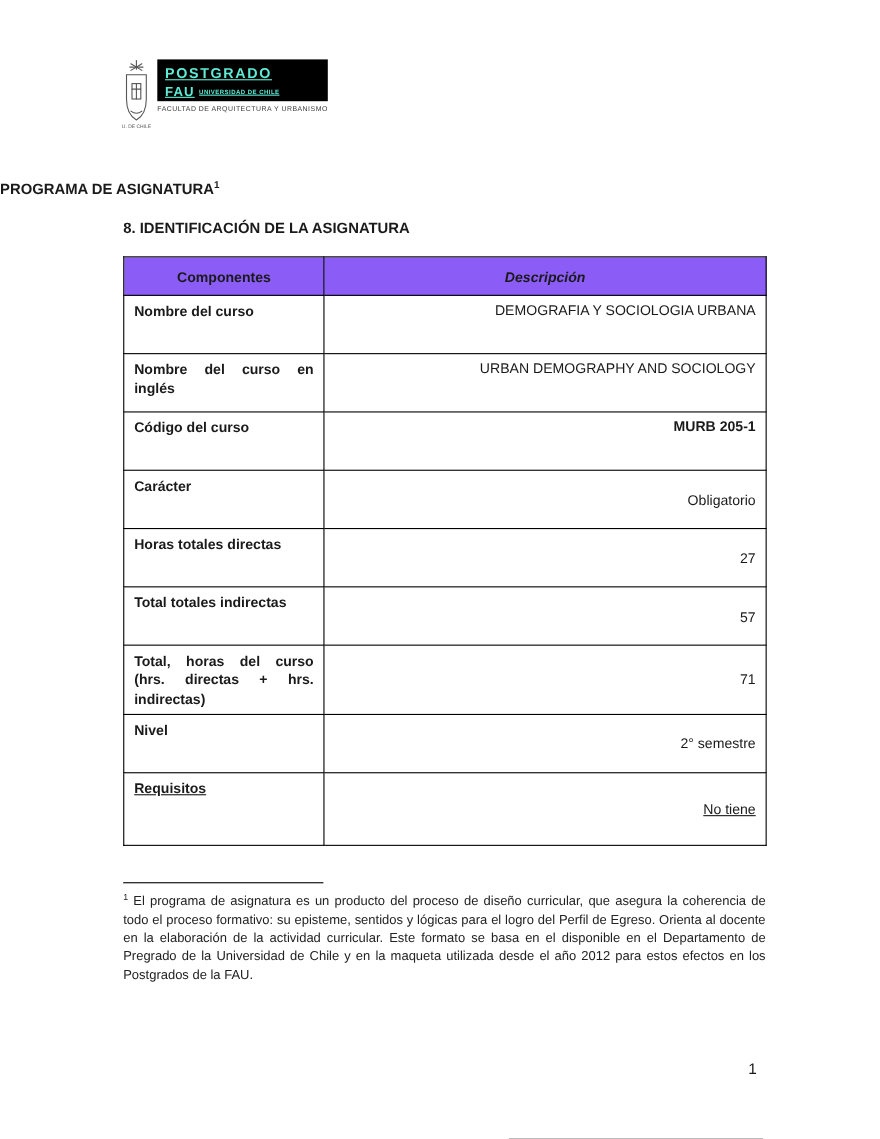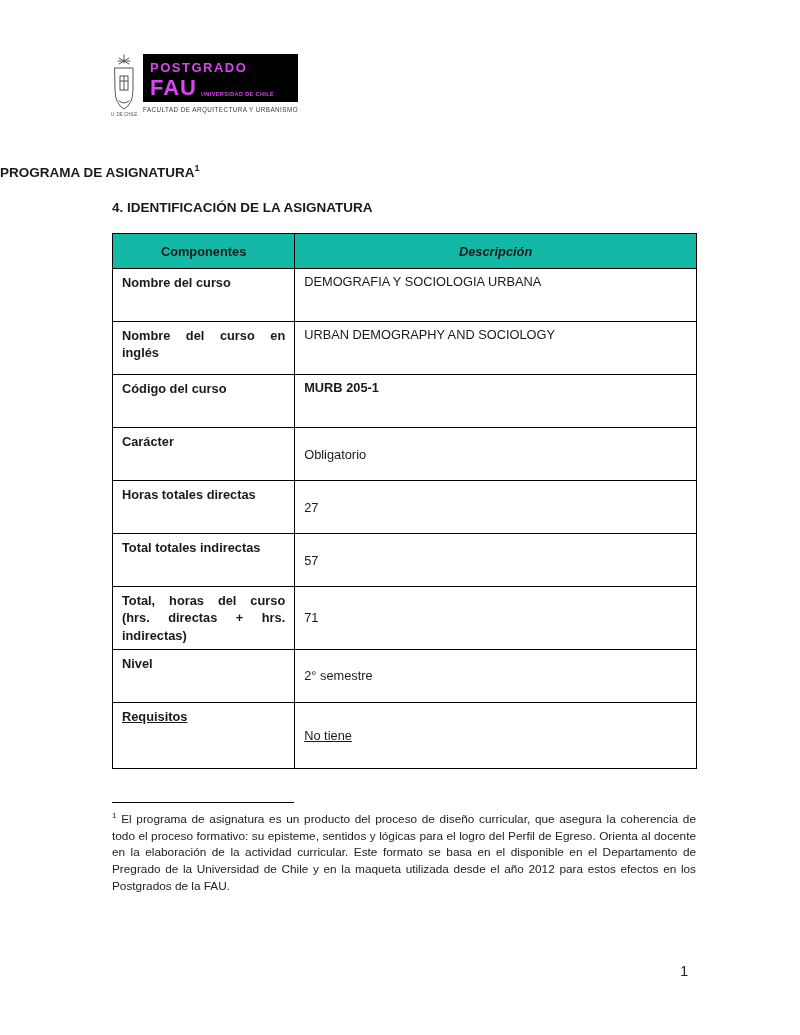--- a/index.html
+++ b/index.html
@@ -10,42 +10,42 @@
     background:#ffffff;
     font-family:"Liberation Sans", sans-serif;
     color:#1a1a1a;
     overflow:hidden;
   }
 
   
   .logo { position:absolute; top:54px; left:110px; display:flex; align-items:flex-start; gap:5px; }
   .crest { flex:0 0 auto; }
   .logo-text-block { display:flex; flex-direction:column; }
-  .logo-box { background:#000; color:#d946ef; padding:4px 6px 3px 7px; display:inline-block; }
+  .logo-box { background:#000; color:#5eead4; padding:4px 6px 3px 7px; display:inline-block;text-decoration:underline; }
   .logo-line1 { font-size:13px; font-weight:bold; letter-spacing:1.5px; line-height:1.05; }
   .logo-line2 { display:flex; align-items:flex-end; gap:4px; line-height:1; margin-top:1px; }
-  .logo-fau { font-size:22px; font-weight:bold; letter-spacing:1px; }
+  .logo-fau { font-size:12px; font-weight:bold; letter-spacing:1px; }
   .logo-uni { font-size:5.5px; font-weight:bold; letter-spacing:0.4px; padding-bottom:2px; white-space:nowrap; }
   .logo-fac { font-size:6.3px; color:#3a3a3a; letter-spacing:0.45px; margin-top:4px; white-space:nowrap; }
 
   
   .doc-title { position:absolute; top:163px; left:0; width:100%; font-weight:bold; font-size:13.5px; }
   .doc-title sup { font-size:9px; }
   .section-heading { position:absolute; top:200px; left:112px; font-weight:bold; font-size:13.5px; }
 
   
   .table-wrap { position:absolute; top:233px; left:112px; width:585px; }
   table.ident { border-collapse:collapse; width:100%; table-layout:fixed; }
   table.ident col.c1 { width:31.2%; }
   table.ident col.c2 { width:68.8%; }
   table.ident th, table.ident td { border:1px solid #000; padding:5px 9px; font-size:12.8px; }
-  table.ident thead th { background:#14b8a6; text-align:center; font-weight:bold; height:24px; vertical-align:middle; }
+  table.ident thead th { background:#8b5cf6; text-align:center; font-weight:bold; height:24px; vertical-align:middle; }
   table.ident thead th:nth-child(2) { font-style:italic;text-align:center; }
   td.label-cell { vertical-align:top; font-weight:bold; text-align:justify; line-height:1.35; }
-  td.value-cell { text-align:left; }
+  td.value-cell { text-align:right; }
   td.value-cell.v-top { vertical-align:top; }
   td.value-cell.v-center { vertical-align:middle; }
   td.value-cell.bold { font-weight:bold; }
   tr.data-row { height:53px; }
   tr.data-row:last-child { height:66px;text-decoration:underline; }
 
   
   .footnote { position:absolute; top:802px; left:112px; width:584px; }
   .footnote-rule { width:182px; border-top:1.4px solid #000; margin-bottom:7px; }
   .footnote-text { font-size:11.8px; line-height:1.42; text-align:justify; color:#222; }
@@ -85,21 +85,21 @@
         </span>
       </span>
       <span class="logo-fac">FACULTAD DE ARQUITECTURA Y URBANISMO</span>
     </span>
   </div>
 
   <div class="doc-title">
     <span>PROGRAMA DE ASIGNATURA</span><sup>1</sup>
   </div>
 
-  <div class="section-heading">4. IDENTIFICACIÓN DE LA ASIGNATURA</div>
+  <div class="section-heading">8. IDENTIFICACIÓN DE LA ASIGNATURA</div>
 
   <div class="table-wrap">
     <table class="ident">
       <colgroup>
           <col class="c1">
           <col class="c2">
         </colgroup>
       <thead>
         <tr>
           <th>Componentes</th>

